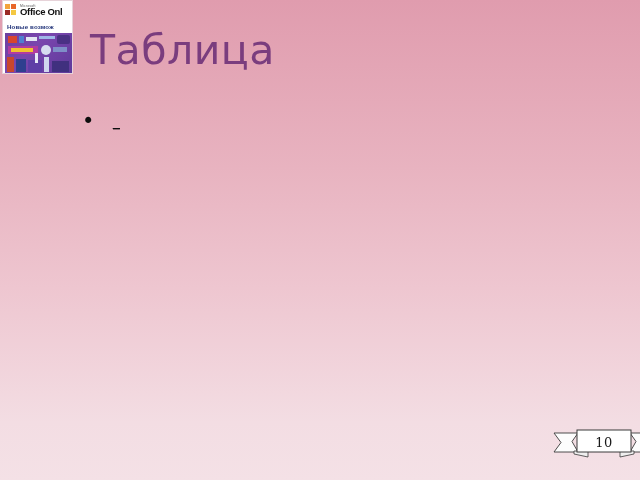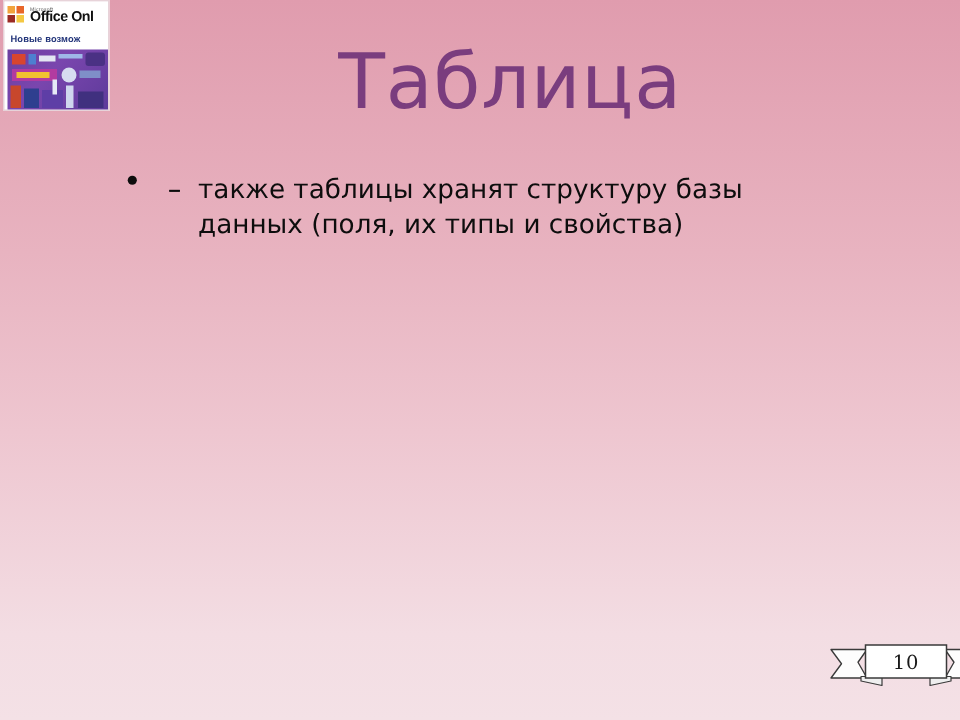--- a/index.html
+++ b/index.html
@@ -120,23 +120,23 @@
   .art-m { left: 39px; top: 24px; width: 5px;  height: 15px; background: #cfd6ee; }
   .art-n { left: 47px; top: 28px; width: 17px; height: 11px; background: #40307f; }
   .art-o { left: 30px; top: 20px; width: 3px;  height: 10px; background: #e7e9f6; }
 
   
   .title {
     position: absolute;
     left: 90px;
     top: 28px;
     width: 500px;
-    text-align: center;
-    font-family: "DejaVu Sans", sans-serif;
-    font-size: 51px;
+    text-align: left;
+    font-family: "DejaVu Sans", sans-serif;
+    font-size: 41px;
     line-height: 1.1;
     color: #7a3d7e;
     letter-spacing: 0.5px;
   }
 
   
   .body-block {
     position: absolute;
     left: 78px;
     top: 108px;
@@ -255,21 +255,20 @@
     <div class="lvl1">
       <span class="marker">•</span>
     </div>
 
     <ul class="sub-list">
       <li class="lvl2">
         <span class="marker">–</span>
       </li>
       <li class="lvl2">
         <span class="marker">–</span>
-        <span>также таблицы хранят структуру базы данных (поля, их типы и свойства)</span>
       </li>
     </ul>
 
   </div>
 
   <div class="page-ribbon">
     <svg width="104" height="37" viewBox="0 0 104 37">
       <path d="M2 6 L26 6 L20 14.5 L26 25 L2 25 L9 15.5 Z" fill="#fdfdfd" stroke="#3a3a3a" stroke-width="0.9" stroke-linejoin="round"></path>
       <path d="M102 6 L78 6 L84 14.5 L78 25 L102 25 L95 15.5 Z" fill="#fdfdfd" stroke="#3a3a3a" stroke-width="0.9" stroke-linejoin="round"></path>
       <path d="M22 24 L36 24 L36 30 L22 27 Z" fill="#efefef" stroke="#3a3a3a" stroke-width="0.8" stroke-linejoin="round"></path>

